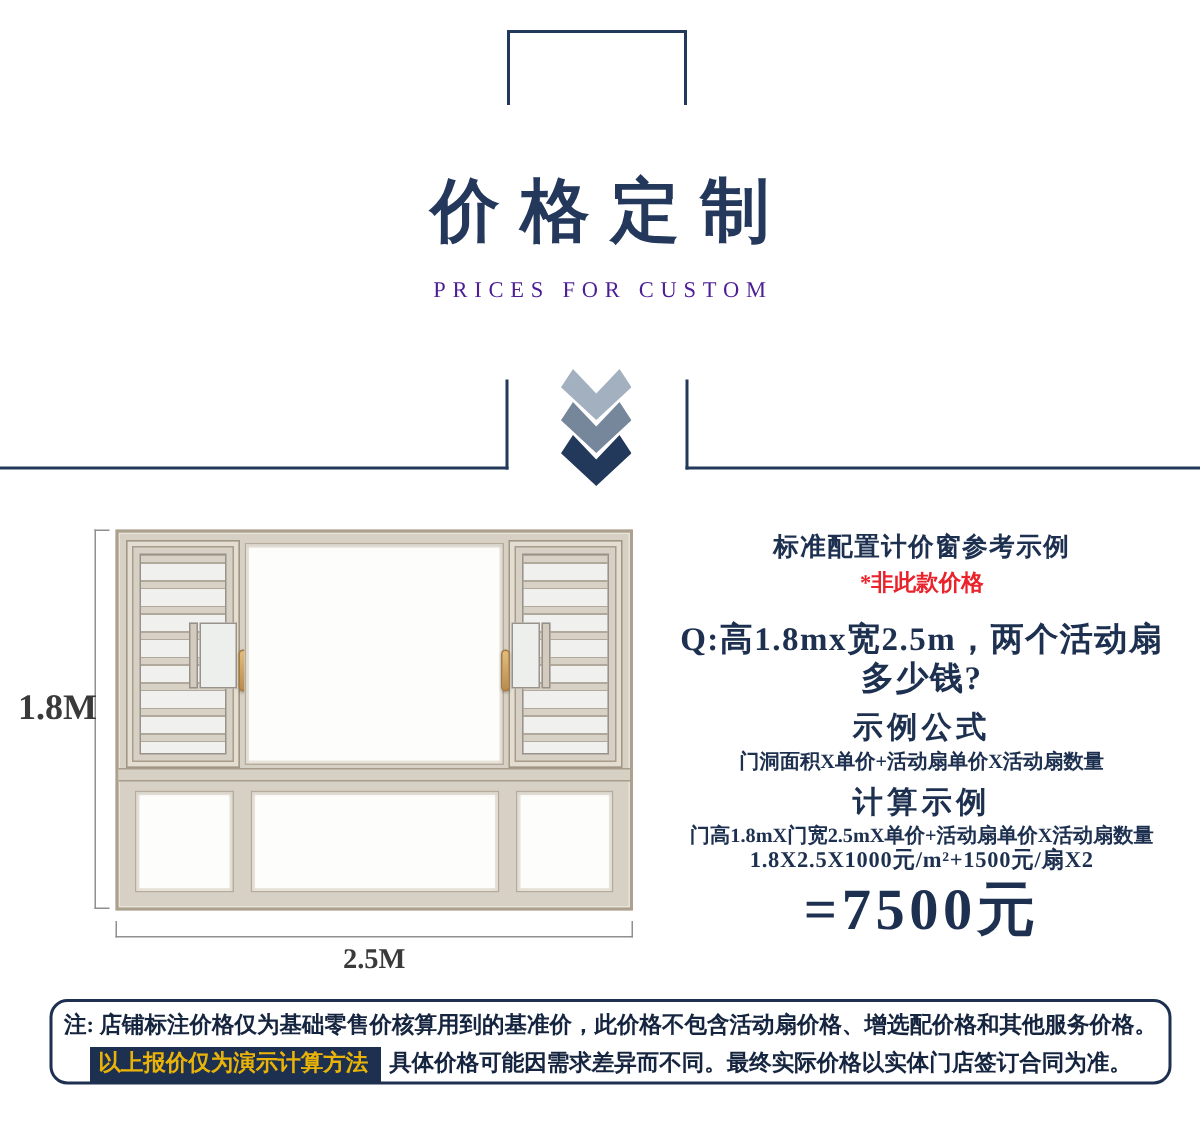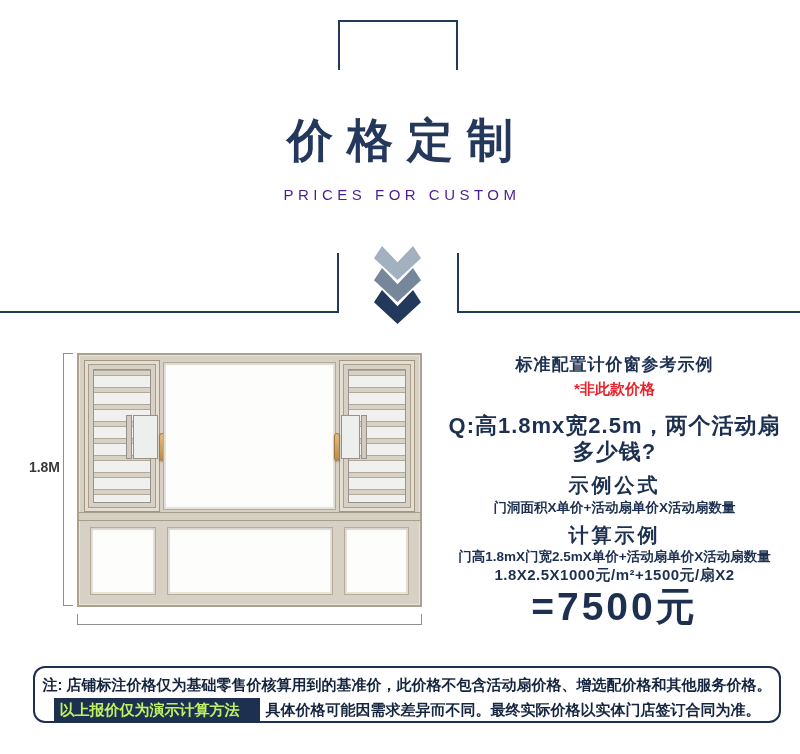--- a/index.html
+++ b/index.html
@@ -1,15 +1,15 @@
 <!DOCTYPE html>
 <html><head>
 <meta charset="utf-8">
 <style>
-  * { margin:0; padding:0; box-sizing:border-box; }
+  * { margin:0; padding:0; box-sizing:border-box;font-family:Liberation Serif, serif; }
   body { background:#ffffff; font-family:"Liberation Sans","DejaVu Sans",sans-serif; }
   .page { position:relative; width:800px; height:754px; background:#fff; overflow:hidden; margin:0 auto; }
 
   
   .top-bracket { position:absolute; left:338px; top:20px; width:120px; height:50px;
     border:2px solid #23395b; border-bottom:none; }
   .title { position:absolute; left:0; top:110px; width:100%; text-align:center;
     font-size:46px; font-weight:bold; letter-spacing:14px; padding-left:14px; color:#24385c; }
   .subtitle { position:absolute; left:0; top:186px; width:100%; text-align:center;
     font-size:15px; letter-spacing:4.5px; padding-left:4px; color:#3d4d66; }
@@ -63,21 +63,21 @@
   .pane-bot-center { left:88px; width:166px; }
   .pane-bot-right { left:265px; width:65px; }
 
   
   .dim-v { position:absolute; left:63px; top:353px; width:10px; height:253px;
     border-left:1px solid #8f8f8f; }
   .dim-tick { position:absolute; left:63px; width:10px; height:1px; background:#8f8f8f; }
   .dim-h { position:absolute; left:77px; top:614px; width:345px; height:11px;
     border-left:1px solid #8f8f8f; border-right:1px solid #8f8f8f; border-bottom:1px solid #8f8f8f; }
   .h-label { position:absolute; left:12px; top:459px; width:48px; text-align:right;
-    font-size:14px; font-weight:bold; color:#3a3a3a; }
+    font-size:24px; font-weight:bold; color:#3a3a3a; }
   .w-label { position:absolute; left:77px; top:629px; width:345px; text-align:center;
     font-size:19px; font-weight:bold; color:#3a3a3a; }
 
   
   .pricing { position:absolute; left:422px; top:355px; width:385px; text-align:center;
     color:#1d3050; font-weight:bold; }
   .p-heading { font-size:17px; line-height:20px; letter-spacing:1px; }
   .p-red { font-size:15px; line-height:18px; margin-top:5px; }
   .p-q { font-size:22px; line-height:26px; letter-spacing:1px; }
   .p-q1 { margin-top:15px; }
@@ -89,21 +89,21 @@
   .p-calc1 { margin-top:2px; }
   .p-calc2 { font-size:15px; line-height:17px; margin-top:1px; letter-spacing:.5px; }
   .p-result { font-size:39px; line-height:44px; letter-spacing:3px; margin-top:2px; }
 
   
   .note { position:absolute; left:33px; top:666px; width:748px; height:57px;
     border:2px solid #16253f; border-radius:12px; padding-top:7px; text-align:center;
     color:#16253f; font-weight:bold; font-size:15px; }
   .note-line { line-height:19px; white-space:nowrap; }
   .note-line2 { margin-top:4px; line-height:21px; }
-  .hl { display:inline-block; color:#bef264; padding:1px 20px 2px 6px; margin-right:6px; }
+  .hl { display:inline-block; color:#eab308; padding:1px 8px 2px 6px; margin-right:6px; }
 </style>
 </head>
 <body>
 
 <div class="page">
 
   <div class="top-bracket"></div>
   <div class="title" style="color: rgb(36, 56, 92);">价格定制</div>
   <div class="subtitle" style="color: #4c1d95;">PRICES FOR CUSTOM</div>
 
@@ -133,20 +133,21 @@
     <div class="pane pane-bot pane-bot-left"></div>
     <div class="pane pane-bot pane-bot-center"></div>
     <div class="pane pane-bot pane-bot-right"></div>
   </div>
 
   <div class="dim-v"></div>
   <div class="dim-tick" style="top:353px;"></div>
   <div class="dim-tick" style="top:605px;"></div>
   <div class="h-label">1.8M</div>
   <div class="dim-h"></div>
+  <div class="w-label">2.5M</div>
 
   <div class="pricing" style="color: rgb(29, 48, 80);">
     <div class="p-heading">标准配置计价窗参考示例</div>
     <div class="p-red" style="color: rgb(233, 34, 43);">*非此款价格</div>
     <div class="p-q p-q1">Q:高1.8mx宽2.5m，两个活动扇</div>
     <div class="p-q">多少钱?</div>
     <div class="p-sec p-f-title">示例公式</div>
     <div class="p-small p-formula">门洞面积X单价+活动扇单价X活动扇数量</div>
     <div class="p-sec p-c-title">计算示例</div>
     <div class="p-small p-calc1">门高1.8mX门宽2.5mX单价+活动扇单价X活动扇数量</div>

